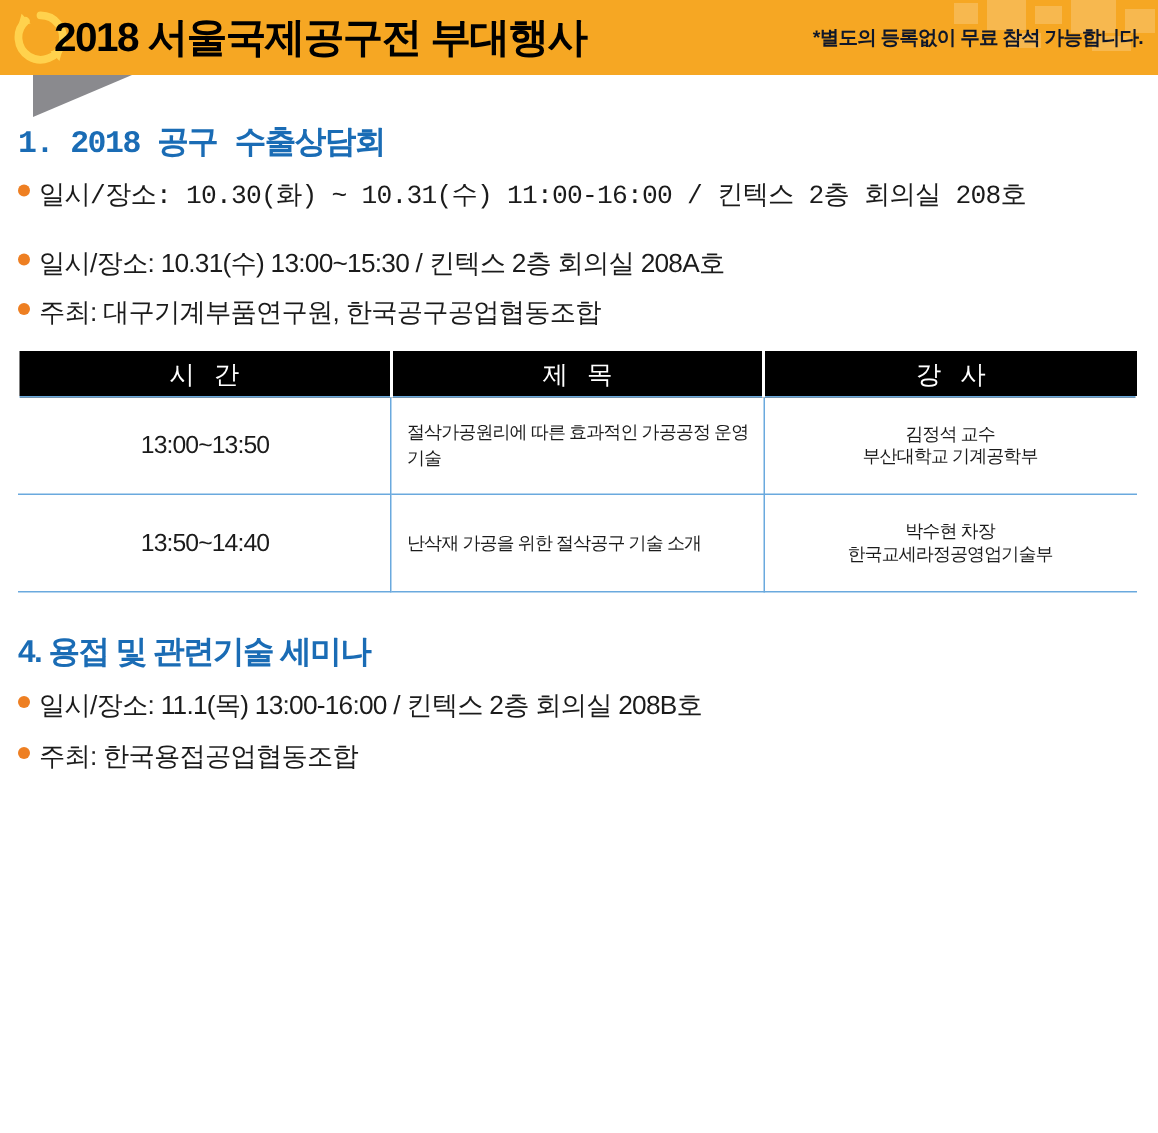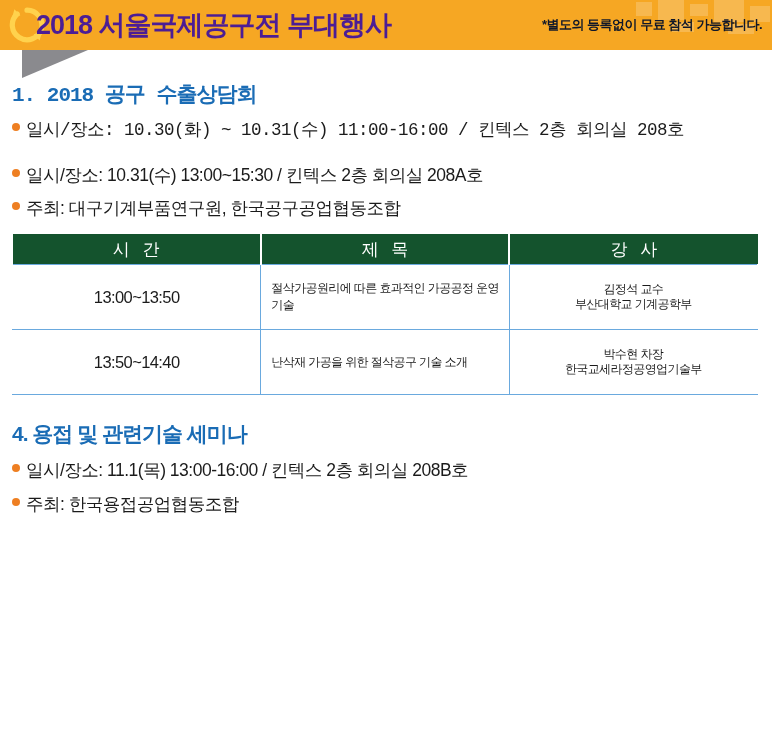--- a/index.html
+++ b/index.html
@@ -52,21 +52,21 @@
     top: 6px;
     width: 38px;
     height: 38px;
   }
   .banner-title {
     position: absolute;
     left: 36px;
     top: 3px;
     font-size: 27px;
     font-weight: bold;
-    color: #4c1d95;
+    color: #000000;
     letter-spacing: -1px;
     white-space: nowrap;
     line-height: 44px;
   }
   .banner-note {
     position: absolute;
     right: 10px;
     top: 0;
     height: 50px;
     line-height: 50px;
@@ -143,21 +143,21 @@
   .sec4 .bullet-line { margin-top: 10px; }
 
   
   table.schedule {
     margin-top: 14px;
     border-collapse: collapse;
     width: 746px;
     table-layout: fixed;
   }
   table.schedule th {
-    background: #14532d;
+    background: #000000;
     color: #ffffff;
     font-size: 17px;
     font-weight: normal;
     letter-spacing: 4px;
     text-indent: 4px;
     height: 30px;
     padding: 0;
     border: none;
   }
   table.schedule th + th { border-left: 2px solid #ffffff; }

